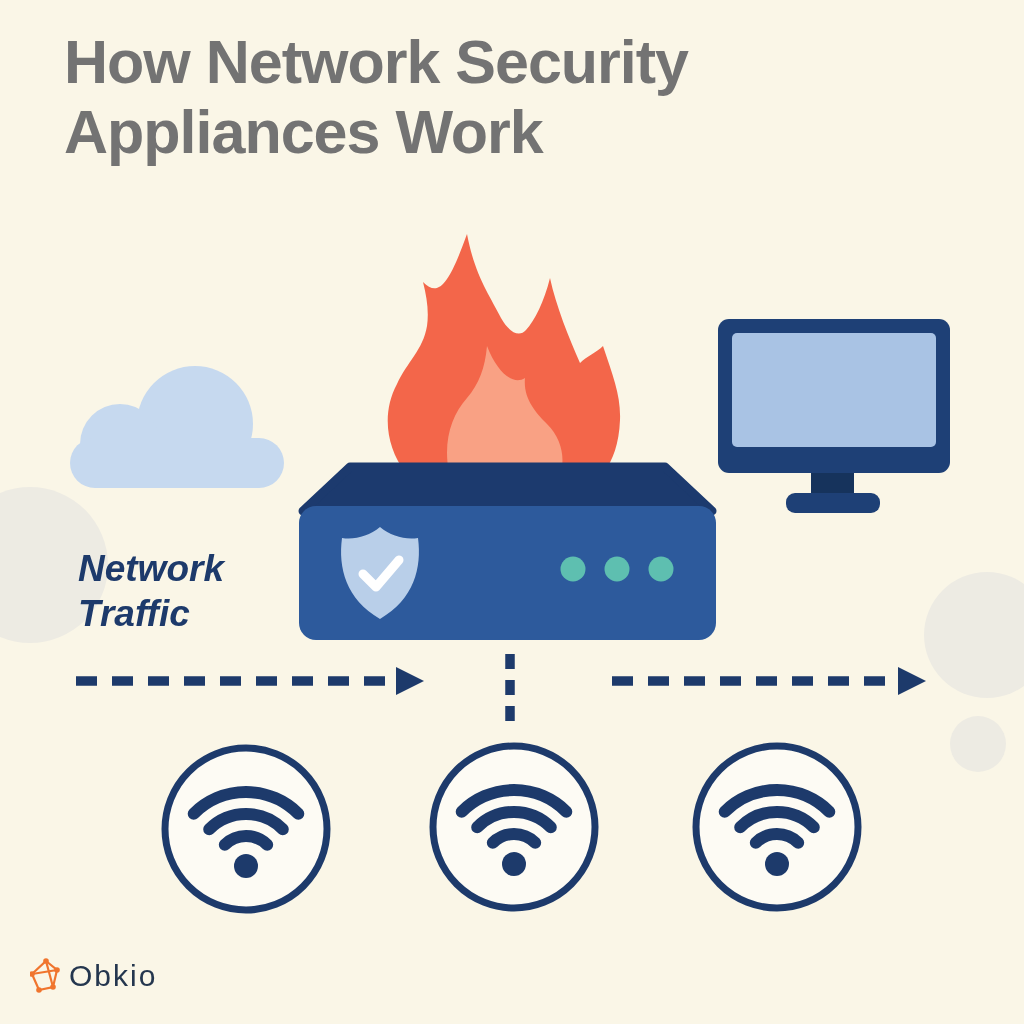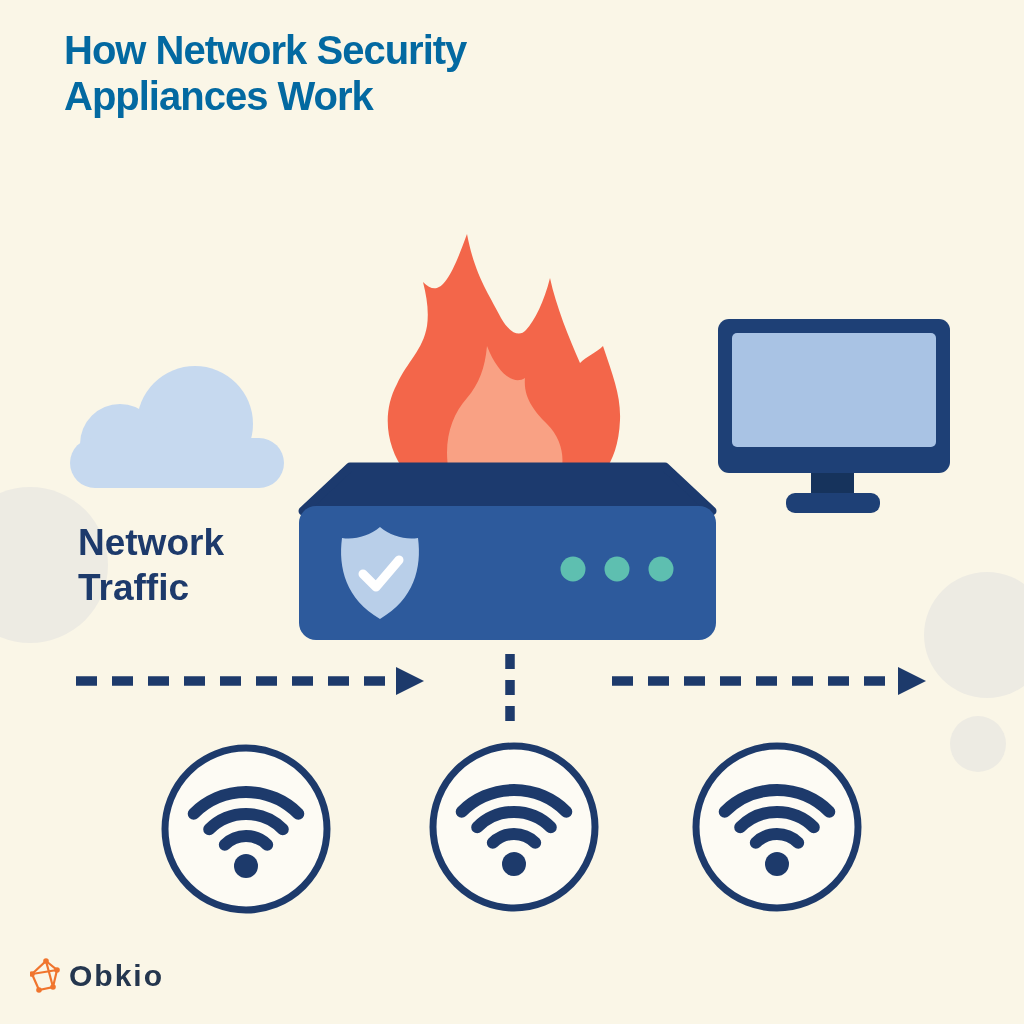--- a/index.html
+++ b/index.html
@@ -4,32 +4,32 @@
 <style>
   html,body{margin:0;padding:0;background:#faf6e7;}
   #canvas{
     position:relative;width:1024px;height:1024px;overflow:hidden;
     background:#faf6e7;font-family:"Liberation Sans", sans-serif;
   }
   .abs{position:absolute;}
   .blob{position:absolute;border-radius:50%;background:#edebe3;}
   #page-title{
     left:64px;top:28px;width:860px;
-    font-size:40px;font-weight:bold;color:#0369a1;
+    font-size:61px;font-weight:bold;color:#737373;
     line-height:1.14;letter-spacing:-1px;
   }
   .flow-label{
     position:absolute;font-size:37px;font-weight:bold;color:#1d3a6b;
     line-height:1.22;
   }
-  #label-network{left:78px;top:520px;width:190px;}
+  #label-network{left:78px;top:546px;width:190px;font-style:italic;}
   #label-filtered{left:764px;top:546px;width:190px;}
   #brand{left:30px;top:958px;display:flex;align-items:center;gap:9px;}
   #brand-text{
-    font-size:30px;font-weight:700;color:#24364e;letter-spacing:2px;
+    font-size:30px;font-weight:400;color:#24364e;letter-spacing:2px;
   }
 </style>
 </head>
 <body>
 
 <div id="canvas">
 
   <div class="blob" style="left:-48px;top:487px;width:156px;height:156px;"></div>
   <div class="blob" style="left:924px;top:572px;width:126px;height:126px;"></div>
   <div class="blob" style="left:950px;top:716px;width:56px;height:56px;"></div>

